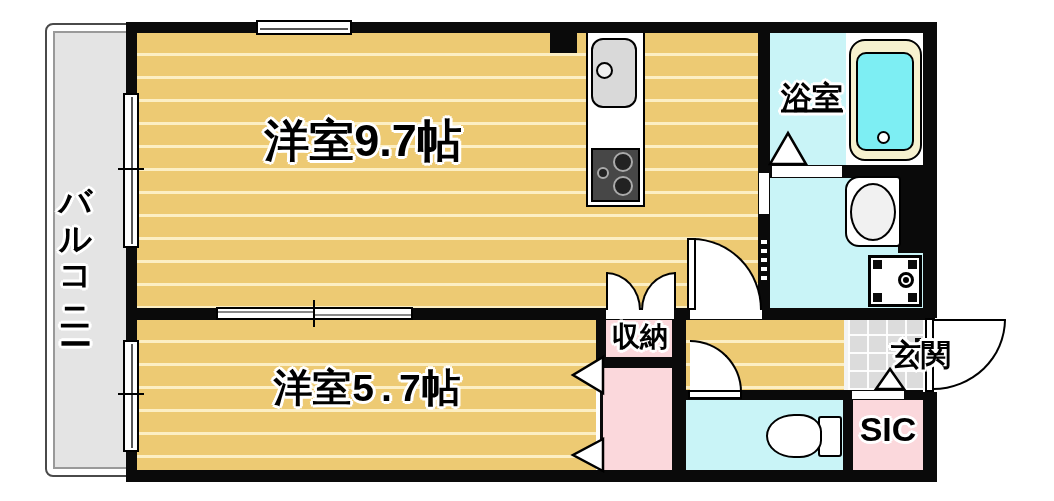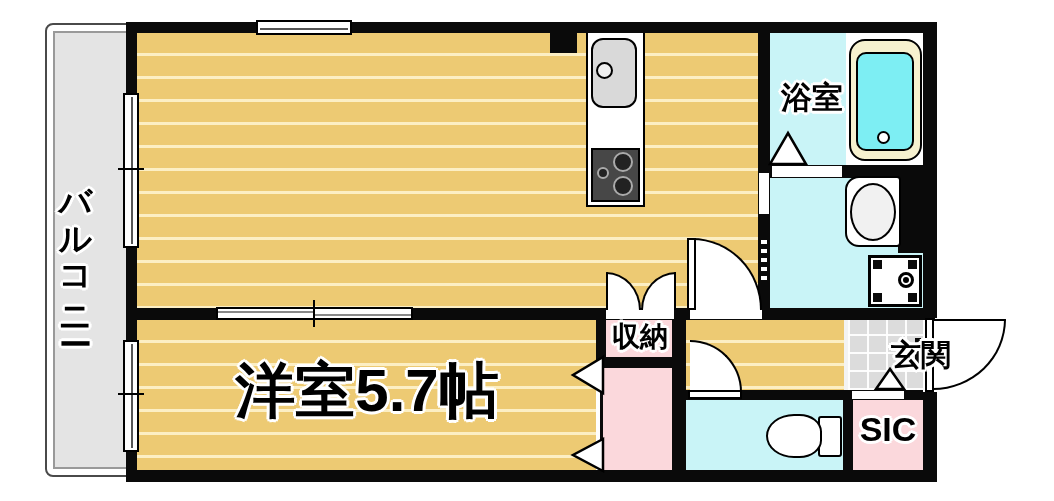--- a/index.html
+++ b/index.html
@@ -145,19 +145,20 @@
     <polygon points="770,164 806,164 788,133" fill="#fff" stroke="#000" stroke-width="2.5"></polygon>
     <polygon points="876,389 904,389 890,369" fill="#fff" stroke="#000" stroke-width="2.5"></polygon>
     <polygon points="603,357 603,393 573,375" fill="#fff" stroke="#000" stroke-width="2.5"></polygon>
     <polygon points="603,439 603,471 573,455" fill="#fff" stroke="#000" stroke-width="2.5"></polygon>
     <line x1="118" y1="169" x2="144" y2="169" stroke="#000" stroke-width="2"></line>
     <line x1="118" y1="394" x2="144" y2="394" stroke="#000" stroke-width="2"></line>
     <line x1="314" y1="300" x2="314" y2="327" stroke="#000" stroke-width="2"></line>
   </svg>
 
   <div class="lbl vert" style="left:76px;top:247px;font-size:33px;">バルコニー</div>
-  <div class="lbl" style="left:367px;top:391px;font-size:60px;">洋室5.7帖</div>
-  <div class="lbl" style="left:812px;top:97px;font-size:31px;">浴室</div>
+  <div class="lbl" style="left:363px;top:140px;font-size:45px;">洋室9.7帖</div>
+  <div class="lbl" style="left:367px;top:391px;font-size:39px;font-family:Liberation Mono, monospace;">洋室5.7帖</div>
+  <div class="lbl" style="left:812px;top:97px;font-size:31px;text-decoration:underline;">浴室</div>
   <div class="lbl" style="left:640px;top:337px;font-size:28px;">収納</div>
   <div class="lbl" style="left:921px;top:355px;font-size:30px;">玄関</div>
   <div class="lbl" style="left:888px;top:429px;font-size:34px;">SIC</div>
 
 </div>
 
 </body></html>

